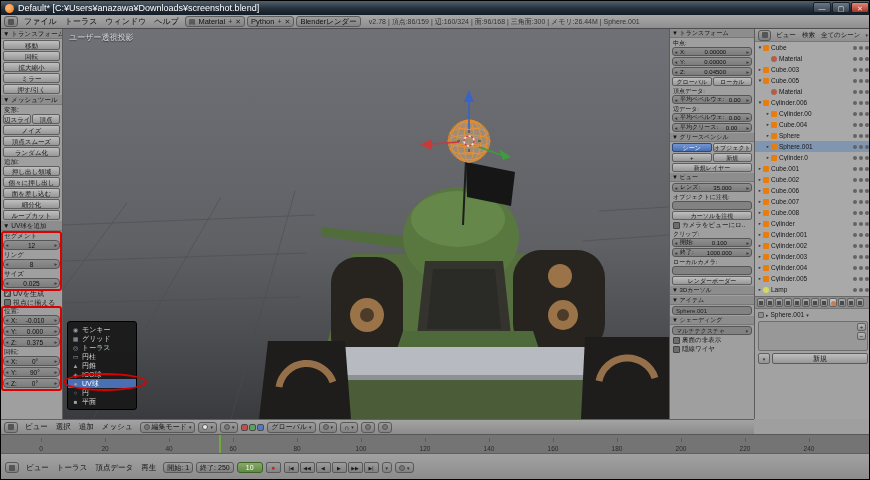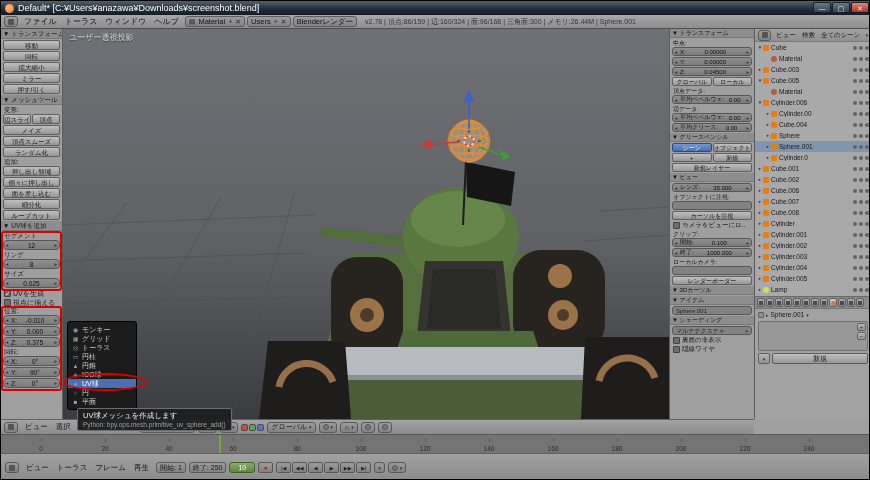--- a/index.html
+++ b/index.html
@@ -148,21 +148,21 @@
         <span class="menu-item">ウィンドウ</span>
         <span class="menu-item">ヘルプ</span>
       </span>
     <span class="tb-widget">
       <span class="tb-mini">▤</span>
       <span>Material</span>
       <span class="tb-mini">+</span>
       <span class="tb-mini">✕</span>
     </span>
     <span class="tb-widget">
-      <span>Users</span>
+      <span>Python</span>
       <span class="tb-mini">+</span>
       <span class="tb-mini">✕</span>
     </span>
     <span class="tb-widget">
       <span>Blenderレンダー</span>
     </span>
     <span class="tb-stats">v2.78 | 頂点:86/159 | 辺:160/324 | 面:96/168 | 三角面:300 | メモリ:26.44M | Sphere.001</span>
   </div>
 
   <div class="shelf" id="shelf">
@@ -803,21 +803,21 @@
       <div class="tickline" style="left: 744px;"></div>
       <div class="tick" style="left: 808px;">240</div>
       <div class="tickline" style="left: 808px;"></div>
     </div>
 
   <div class="tlheader">
     <span class="ed-btn"></span>
     <span id="tl-menus" style="display:flex;">
         <span class="menu-item">ビュー</span>
         <span class="menu-item">トーラス</span>
-        <span class="menu-item">フレーム</span>
+        <span class="menu-item">頂点データ</span>
         <span class="menu-item">再生</span>
       </span>
     <span class="hdr-widget">
       <span>開始:</span>
       <span>1</span>
     </span>
     <span class="hdr-widget">
       <span>終了:</span>
       <span>250</span>
     </span>
@@ -871,21 +871,17 @@
       </div>
       <div class="menu-row">
         <span class="mi">○</span>
         <span>円</span>
       </div>
       <div class="menu-row">
         <span class="mi">■</span>
         <span>平面</span>
       </div>
     </div>
-  <div class="tooltip">
-    <div class="t1">UV球メッシュを作成します</div>
-    <div class="t2">Python: bpy.ops.mesh.primitive_uv_sphere_add()</div>
-  </div>
 
 <div class="annotation-box" style="left: 0px; top: 230px; width: 61px; height: 60px; border-color: rgb(220, 0, 0);"></div>
     <div class="annotation-box" style="left: 0px; top: 305px; width: 61px; height: 85px; border-color: rgb(220, 0, 0);"></div>
     <div class="annotation-box annotation-ellipse" style="left: 62px; top: 372px; width: 84px; height: 18px; border-color: rgb(220, 0, 0);"></div>
   </div>
 
 </body></html>

